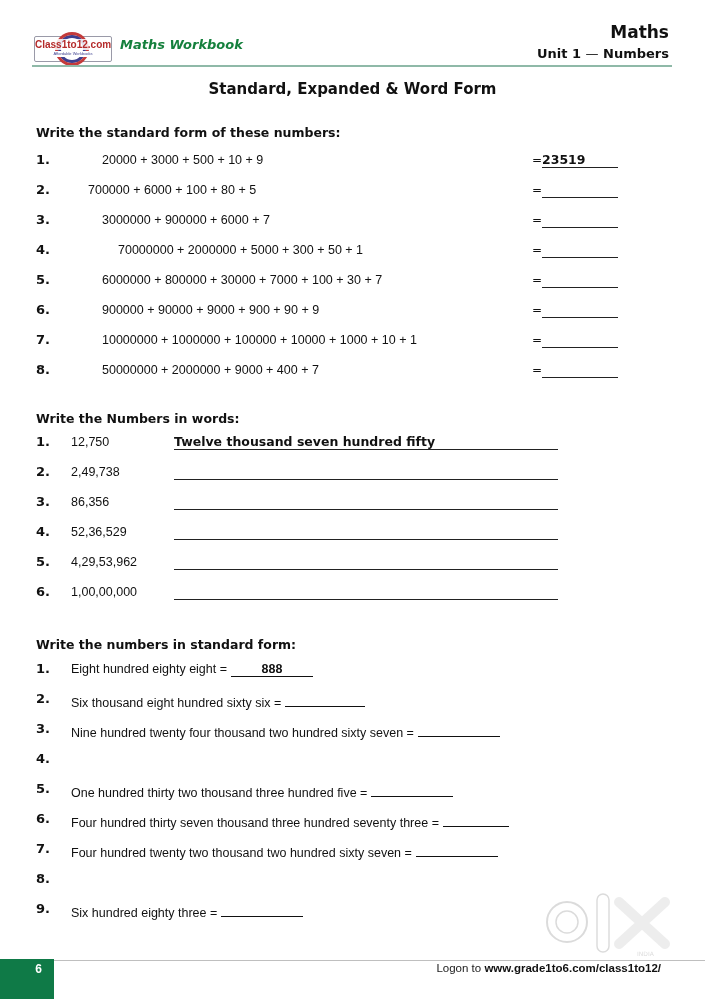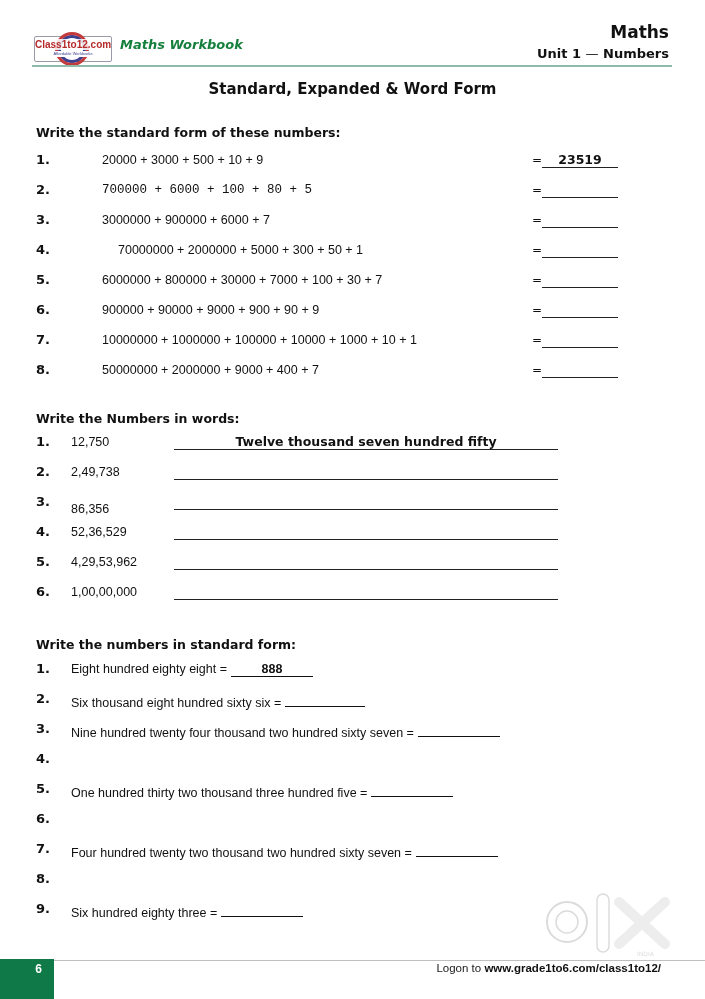--- a/index.html
+++ b/index.html
@@ -49,21 +49,21 @@
   }
   
   .sec-heading { font-size: 12.5px; font-weight: bold; }
   .num { font-size: 13px; font-weight: bold; }
   .txt { font-size: 12.5px; font-family: "Liberation Sans", sans-serif; }
   .eq { font-size: 12px; }
   .blank {
     display: inline-block; border-bottom: 1.5px solid #111; height: 14px;
     text-align: center; font-size: 12.5px; font-weight: bold; vertical-align: baseline;
   }
-  .line { border-bottom: 1.5px solid #222; height: 15px; text-align: center;
+  .line { border-bottom: 1.5px solid #222; height: 15px; 
     font-size: 12.5px; font-weight: bold; }
   
   .footer-rule { left: 0; width: 705px; top: 960px; height: 1px; background: #bfbfbf; }
   .page-tab { left: 0; top: 959px; width: 54px; height: 40px; background: #0f7a47; }
   .page-num { right: 12px; top: 3px; position: absolute; color: #fff; font-size: 12px; font-weight: bold;
     font-family: "Liberation Sans", sans-serif; }
   .footer-text { right: 44px; top: 962px; font-size: 11.5px; font-family: "Liberation Sans", sans-serif; color: #222; }
   .footer-text b { color: #111; }
   .watermark { left: 545px; top: 888px; width: 130px; height: 70px; opacity: 0.35; }
 </style>
@@ -89,21 +89,21 @@
 <div class="abs sec-heading" style="left:36px; top:125px;">Write the standard form of these numbers:</div>
 <div id="s1">
     <div class="abs" style="left:0;top:152px;width:705px;height:20px;">
       <div class="abs num" style="left:36px;top:0;">1.</div>
       <div class="abs txt" style="left:102px;top:1px;">20000 + 3000 + 500 + 10 + 9</div>
       <div class="abs eq" style="left:532px;top:1px;">=</div>
       <div class="abs line" style="left:542px;top:0;width:76px;">23519</div>
     </div>
     <div class="abs" style="left:0;top:182px;width:705px;height:20px;">
       <div class="abs num" style="left:36px;top:0;">2.</div>
-      <div class="abs txt" style="left:102px;top:1px;font-family:Liberation Mono, monospace;">700000 + 6000 + 100 + 80 + 5</div>
+      <div class="abs txt" style="left:88px;top:1px;">700000 + 6000 + 100 + 80 + 5</div>
       <div class="abs eq" style="left:532px;top:1px;">=</div>
       <div class="abs line" style="left:542px;top:0;width:76px;"></div>
     </div>
     <div class="abs" style="left:0;top:212px;width:705px;height:20px;">
       <div class="abs num" style="left:36px;top:0;">3.</div>
       <div class="abs txt" style="left:102px;top:1px;">3000000 + 900000 + 6000 + 7</div>
       <div class="abs eq" style="left:532px;top:1px;">=</div>
       <div class="abs line" style="left:542px;top:0;width:76px;"></div>
     </div>
     <div class="abs" style="left:0;top:242px;width:705px;height:20px;">
@@ -145,21 +145,21 @@
       <div class="abs txt" style="left:71px;top:1px;">12,750</div>
       <div class="abs line" style="left:174px;top:0;width:384px;">Twelve thousand seven hundred fifty</div>
     </div>
     <div class="abs" style="left:0;top:464px;width:705px;height:20px;">
       <div class="abs num" style="left:36px;top:0;">2.</div>
       <div class="abs txt" style="left:71px;top:1px;">2,49,738</div>
       <div class="abs line" style="left:174px;top:0;width:384px;"></div>
     </div>
     <div class="abs" style="left:0;top:494px;width:705px;height:20px;">
       <div class="abs num" style="left:36px;top:0;">3.</div>
-      <div class="abs txt" style="left:71px;top:1px;margin-top:7px;">86,356</div>
+      <div class="abs txt" style="left:71px;top:1px;">86,356</div>
       <div class="abs line" style="left:174px;top:0;width:384px;"></div>
     </div>
     <div class="abs" style="left:0;top:524px;width:705px;height:20px;">
       <div class="abs num" style="left:36px;top:0;">4.</div>
       <div class="abs txt" style="left:71px;top:1px;">52,36,529</div>
       <div class="abs line" style="left:174px;top:0;width:384px;"></div>
     </div>
     <div class="abs" style="left:0;top:554px;width:705px;height:20px;">
       <div class="abs num" style="left:36px;top:0;">5.</div>
       <div class="abs txt" style="left:71px;top:1px;">4,29,53,962</div>
@@ -188,20 +188,21 @@
     </div>
     <div class="abs" style="left:0;top:751px;width:705px;height:20px;">
       <div class="abs num" style="left:36px;top:0;">4.</div>
     </div>
     <div class="abs" style="left:0;top:781px;width:705px;height:20px;">
       <div class="abs num" style="left:36px;top:0;">5.</div>
       <div class="abs txt" style="left:71px;top:1px;white-space:nowrap;"><span>One hundred thirty two thousand three hundred five =</span><span class="blank" style="width:82px;margin-left:4px;"></span></div>
     </div>
     <div class="abs" style="left:0;top:811px;width:705px;height:20px;">
       <div class="abs num" style="left:36px;top:0;">6.</div>
+      <div class="abs txt" style="left:71px;top:1px;white-space:nowrap;"><span>Four hundred thirty seven thousand three hundred seventy three =</span><span class="blank" style="width:66px;margin-left:4px;"></span></div>
     </div>
     <div class="abs" style="left:0;top:841px;width:705px;height:20px;">
       <div class="abs num" style="left:36px;top:0;">7.</div>
       <div class="abs txt" style="left:71px;top:1px;white-space:nowrap;"><span>Four hundred twenty two thousand two hundred sixty seven =</span><span class="blank" style="width:82px;margin-left:4px;"></span></div>
     </div>
     <div class="abs" style="left:0;top:871px;width:705px;height:20px;">
       <div class="abs num" style="left:36px;top:0;">8.</div>
     </div>
     <div class="abs" style="left:0;top:901px;width:705px;height:20px;">
       <div class="abs num" style="left:36px;top:0;">9.</div>

